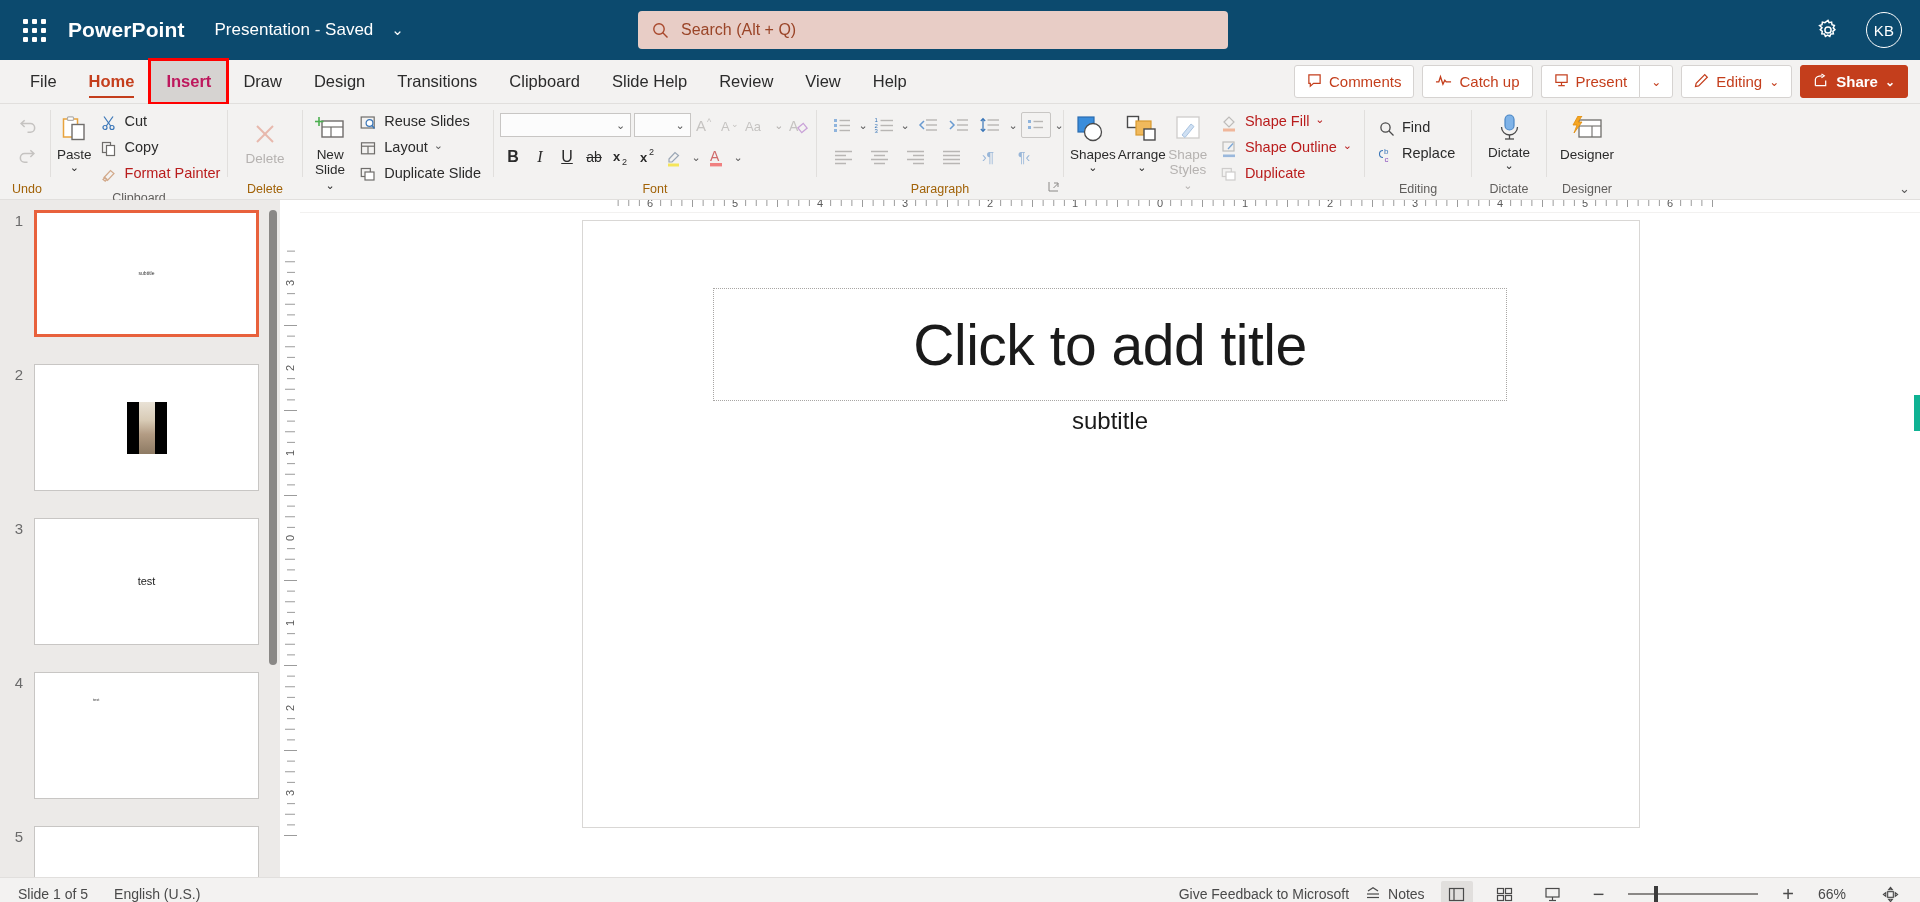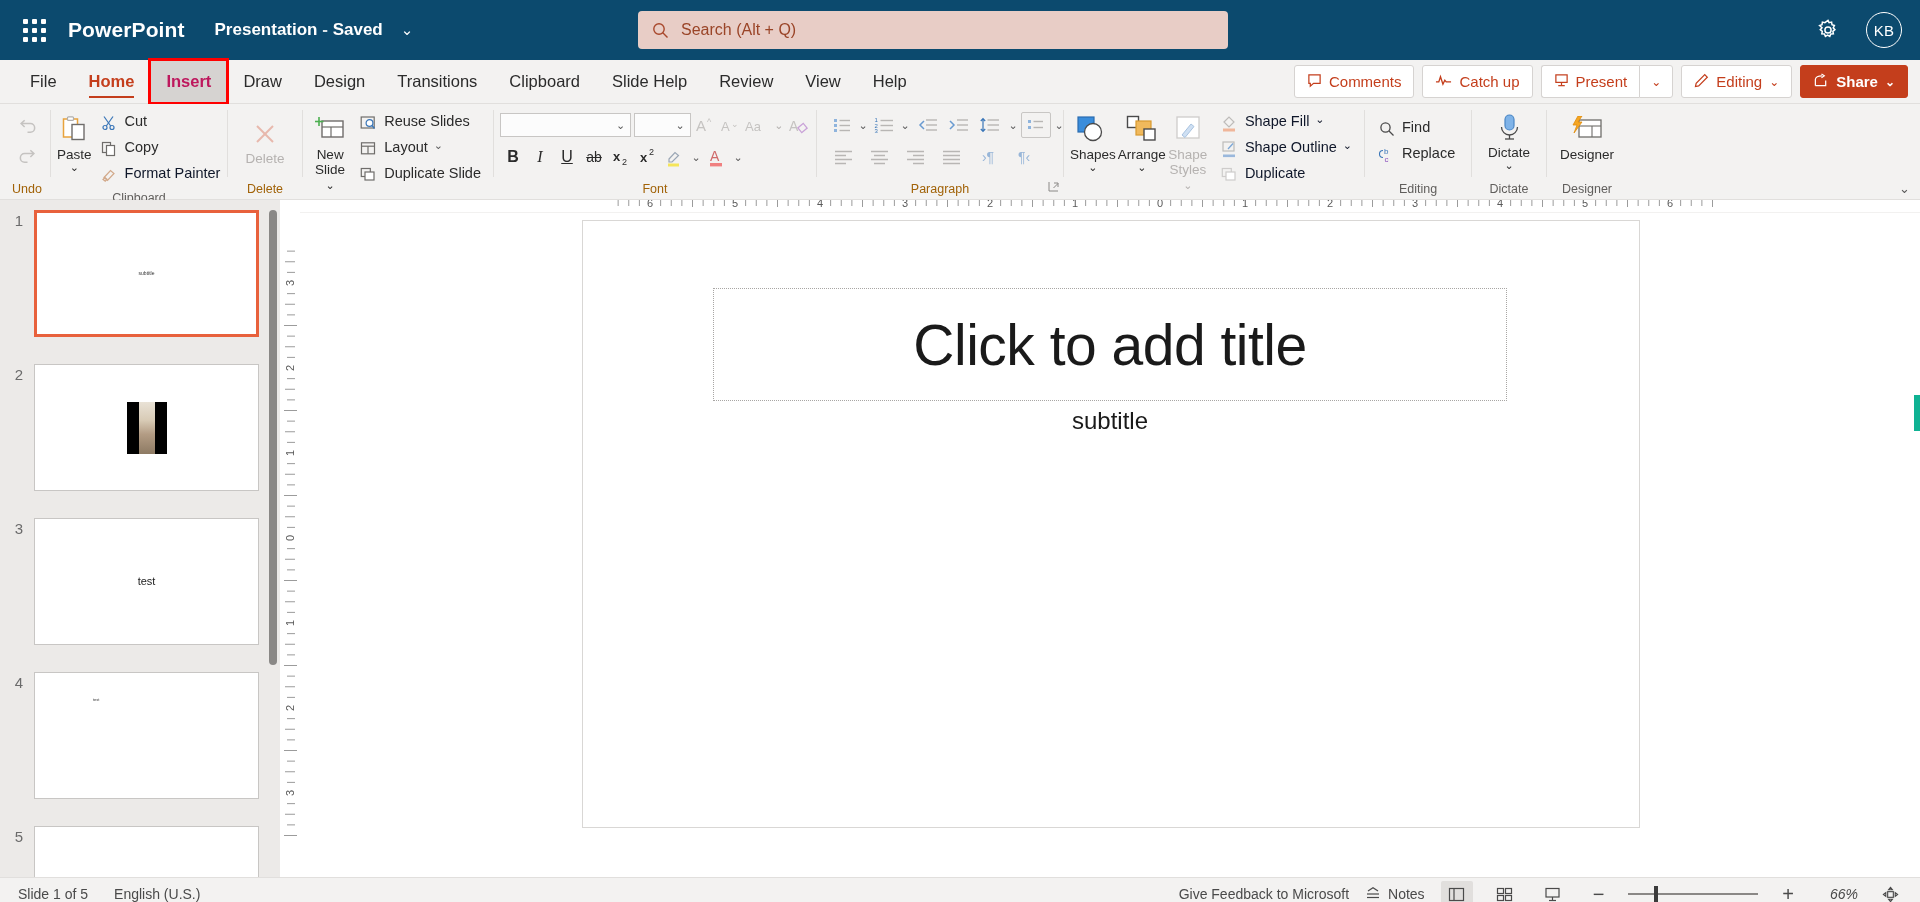--- a/index.html
+++ b/index.html
@@ -12,21 +12,21 @@
 
   
   #titlebar {
     height: 60px; background: #0c4a6e;
     display: flex; align-items: center; position: relative;
   }
   #waffle { width: 48px; margin-left: 10px; display: flex; justify-content: center; cursor: pointer; }
   .waffle-grid { display: grid; grid-template-columns: repeat(3, 5px); grid-gap: 4px; }
   .waffle-grid i { width: 5px; height: 5px; background: #fff; border-radius: 1px; display: block; }
   #app-name { color: #fff; font-size: 21px; font-weight: bold; margin-left: 10px; letter-spacing: .1px; }
-  #doc-title { color: #fff; font-size: 17px; margin-left: 30px; font-weight: 700; }
+  #doc-title { color: #fff; font-size: 17px; margin-left: 30px; font-weight: 400; }
   #doc-title .sep { opacity: .85; }
   #title-chevron { color: #fff; font-size: 15px; margin-left: 18px; cursor: pointer; }
   #search-wrap {
     position: absolute; left: 638px; width: 590px; height: 38px;
     background: #e8cdc6; border-radius: 4px;
     display: flex; align-items: center; padding: 0 14px; cursor: text;
   }
   #search-wrap .mag { margin-right: 12px; display: flex; }
   #search-input {
     border: none; background: transparent; outline: none;
@@ -97,21 +97,21 @@
   .big-btn .bi { height: 34px; display: flex; align-items: center; justify-content: center; }
   .big-btn .bl { font-size: 13.5px; color: #2b2b2b; text-align: center; line-height: 15px; }
   .big-btn.disabled .bl { color: #b5b2b0; }
 
   .sm-col { display: flex; flex-direction: column; gap: 1px; padding-top: 1px; }
   .sm-btn {
     display: flex; align-items: flex-start; gap: 6px; padding: 2px 6px;
     font-size: 14.5px; color: #2b2b2b; cursor: pointer; border-radius: 2px;
     height: 25px; white-space: nowrap;
   }
-  .sm-btn.disabled { color: #0f172a; }
+  .sm-btn.disabled { color: #b91c1c; }
   .sm-btn .si { width: 19px; height: 19px; display: flex; align-items: center; justify-content: center; flex: 0 0 19px; }
 
   .icon-row { display: flex; align-items: center; gap: 1px; }
   .ibtn {
     width: 26px; height: 26px; display: flex; align-items: center; justify-content: center;
     cursor: pointer; border-radius: 2px;
   }
   .ibtn.wide { width: 30px; }
   .ibtn.boxed { border: 1px solid #c8c6c4; }
   .chevbtn { width: 14px; height: 26px; display: flex; align-items: center; justify-content: center; font-size: 11px; color: #5a5a5a; cursor: pointer; }
@@ -203,21 +203,21 @@
   #sb-left { display: flex; align-items: center; gap: 26px; padding-left: 18px; }
   #sb-left .item { cursor: pointer; }
   #sb-right { position: absolute; right: 14px; display: flex; align-items: center; gap: 16px; }
   #sb-right .item { cursor: pointer; display: flex; align-items: center; gap: 7px; }
   .viewbtn { width: 32px; height: 26px; display: flex; align-items: center; justify-content: center; cursor: pointer; border-radius: 2px; }
   .viewbtn.active { background: #e1dfdd; }
   #zoom-slider { display: flex; align-items: center; gap: 0; cursor: pointer; }
   #zoom-track { width: 130px; height: 2px; background: #8a8886; position: relative; }
   #zoom-knob { position: absolute; left: 26px; top: -7px; width: 4px; height: 16px; background: #3b3b3b; }
   .zbtn { font-size: 20px; color: #4a4a4a; cursor: pointer; padding: 0 8px; line-height: 1; }
-  #zoom-pct { min-width: 40px; text-align: right; cursor: pointer; font-style: italic; }
+  #zoom-pct { min-width: 40px; text-align: left; cursor: pointer; }
 </style>
 </head>
 <body>
 
 <div id="titlebar">
   <div id="waffle">
     <div class="waffle-grid">
         <i></i>
         <i></i>
         <i></i>

